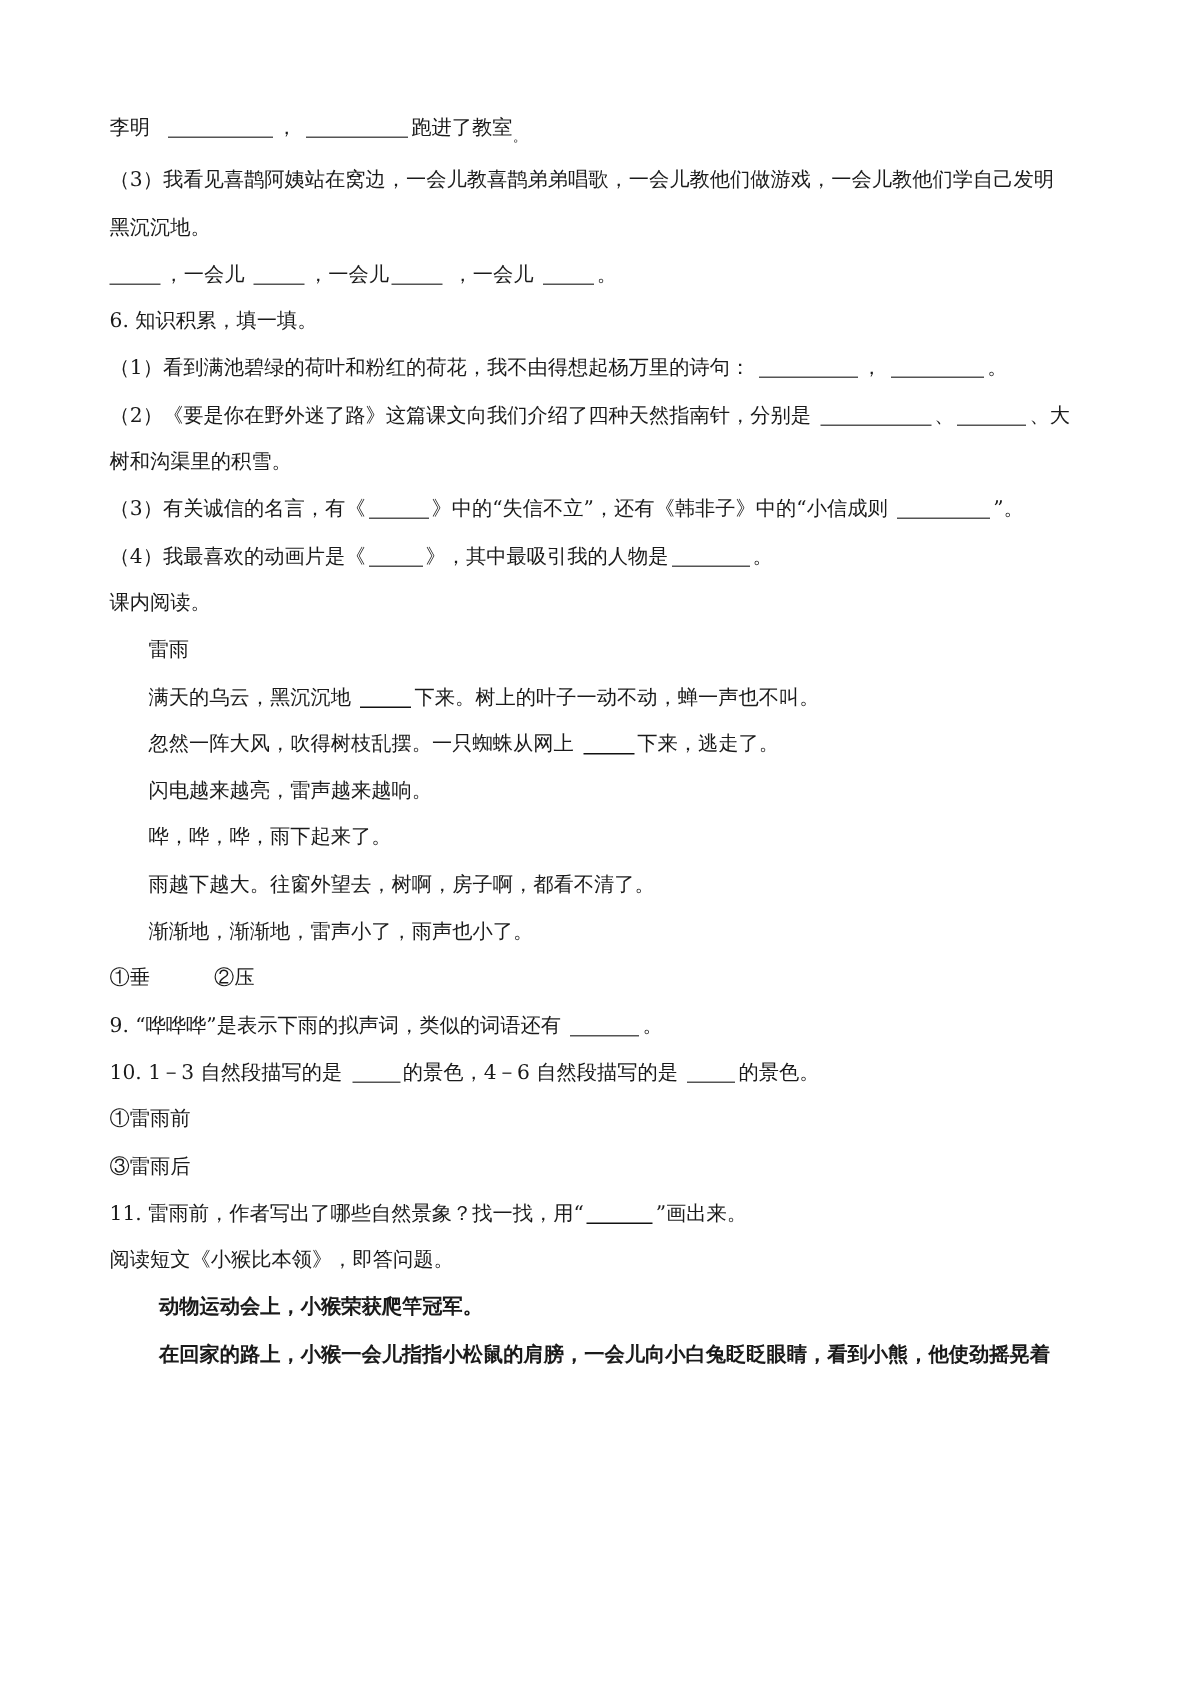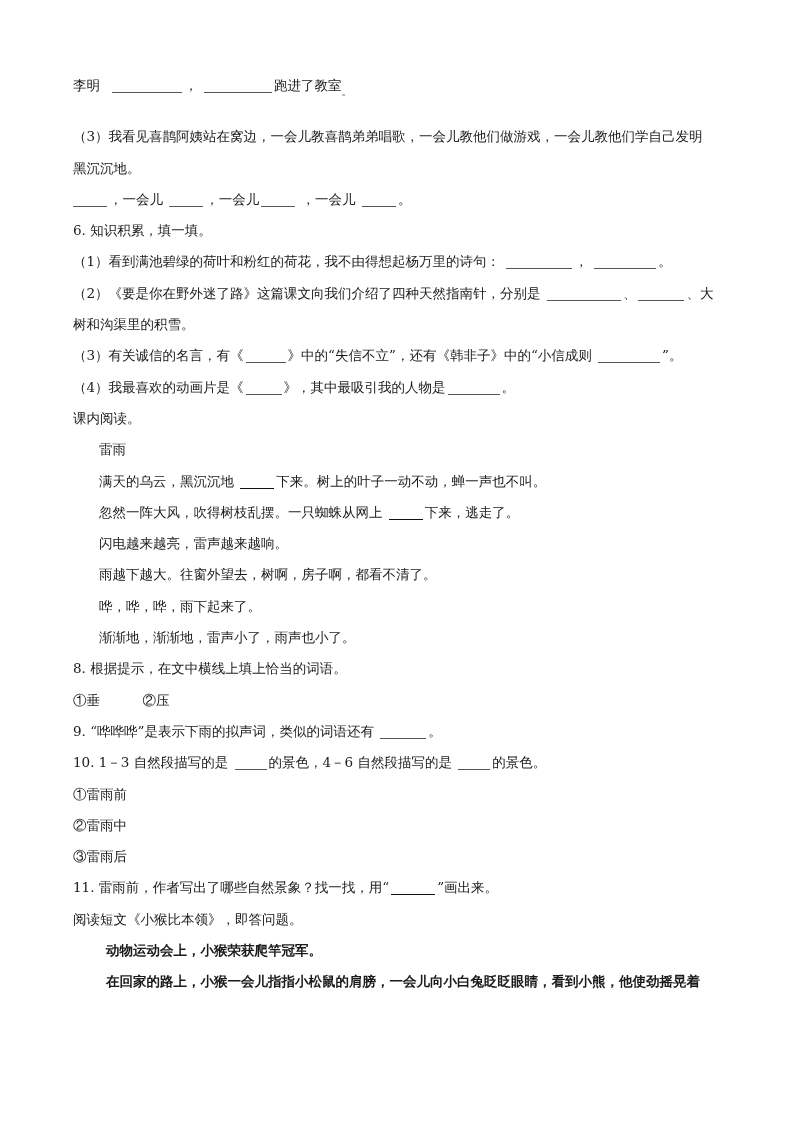--- a/index.html
+++ b/index.html
@@ -46,21 +46,21 @@
 <body>
 
 <div class="page">
 
   <div class="line">
     <span>李明</span>
     <span class="blank" style="width:70px;margin-left:8px;"></span><span>，</span>
     <span class="blank" style="width:68px;"></span><span>跑进了教室</span><span style="font-size:10px;vertical-align:-5px;">。</span>
   </div>
 
-  <div class="line" style="margin-top:20px;">
+  <div class="line" style="margin-top:4px;">
     <span>（3）我看见喜鹊阿姨站在窝边，一会儿教喜鹊弟弟唱歌，一会儿教他们做游戏，一会儿教他们学自己发明</span>
   </div>
   <div class="line">
     <span>黑沉沉地。</span>
   </div>
   <div class="line">
     <span class="blank" style="width:34px;margin-left:0;"></span><span>，一会儿</span>
     <span class="blank" style="width:34px;"></span><span>，一会儿</span><span class="blank" style="width:34px;"></span>
     <span>，一会儿</span>
     <span class="blank" style="width:34px;"></span><span>。</span>
@@ -100,53 +100,47 @@
     <span class="blank thick" style="width:34px;"></span><span>下来。树上的叶子一动不动，蝉一声也不叫。</span>
   </div>
   <div class="line indent1">
     <span>忽然一阵大风，吹得树枝乱摆。一只蜘蛛从网上</span>
     <span class="blank thick" style="width:34px;"></span><span>下来，逃走了。</span>
   </div>
   <div class="line indent1">
     <span>闪电越来越亮，雷声越来越响。</span>
   </div>
   <div class="line indent1">
-    <span>雨越下越大。往窗外望去，树啊，房子啊，都看不清了。</span>
+    <span>哗，哗，哗，雨下起来了。</span>
   </div>
   <div class="line indent1">
-    <span>哗，哗，哗，雨下起来了。</span>
+    <span>雨越下越大。往窗外望去，树啊，房子啊，都看不清了。</span>
   </div>
   <div class="line indent1">
     <span>渐渐地，渐渐地，雷声小了，雨声也小了。</span>
   </div>
 
-  <div class="line">
-    <span>8. 根据提示，在文中横线上填上恰当的词语。</span>
-  </div>
   <div class="line">
     <span>①垂</span>
     <span class="spacer" style="width:34px;"></span>
     <span>②压</span>
   </div>
 
   <div class="line">
     <span>9. “哗哗哗”是表示下雨的拟声词，类似的词语还有</span>
     <span class="blank" style="width:46px;"></span><span>。</span>
   </div>
 
   <div class="line">
     <span>10. 1－3 自然段描写的是</span>
     <span class="blank" style="width:32px;"></span><span>的景色，4－6 自然段描写的是</span>
     <span class="blank" style="width:32px;"></span><span>的景色。</span>
   </div>
   <div class="line">
     <span>①雷雨前</span>
-  </div>
-  <div class="line">
-    <span>②雷雨中</span>
   </div>
   <div class="line">
     <span>③雷雨后</span>
   </div>
 
   <div class="line">
     <span>11. 雷雨前，作者写出了哪些自然景象？找一找，用“</span><span class="blank thick" style="width:44px;"></span><span>”画出来。</span>
   </div>
 
   <div class="line">

